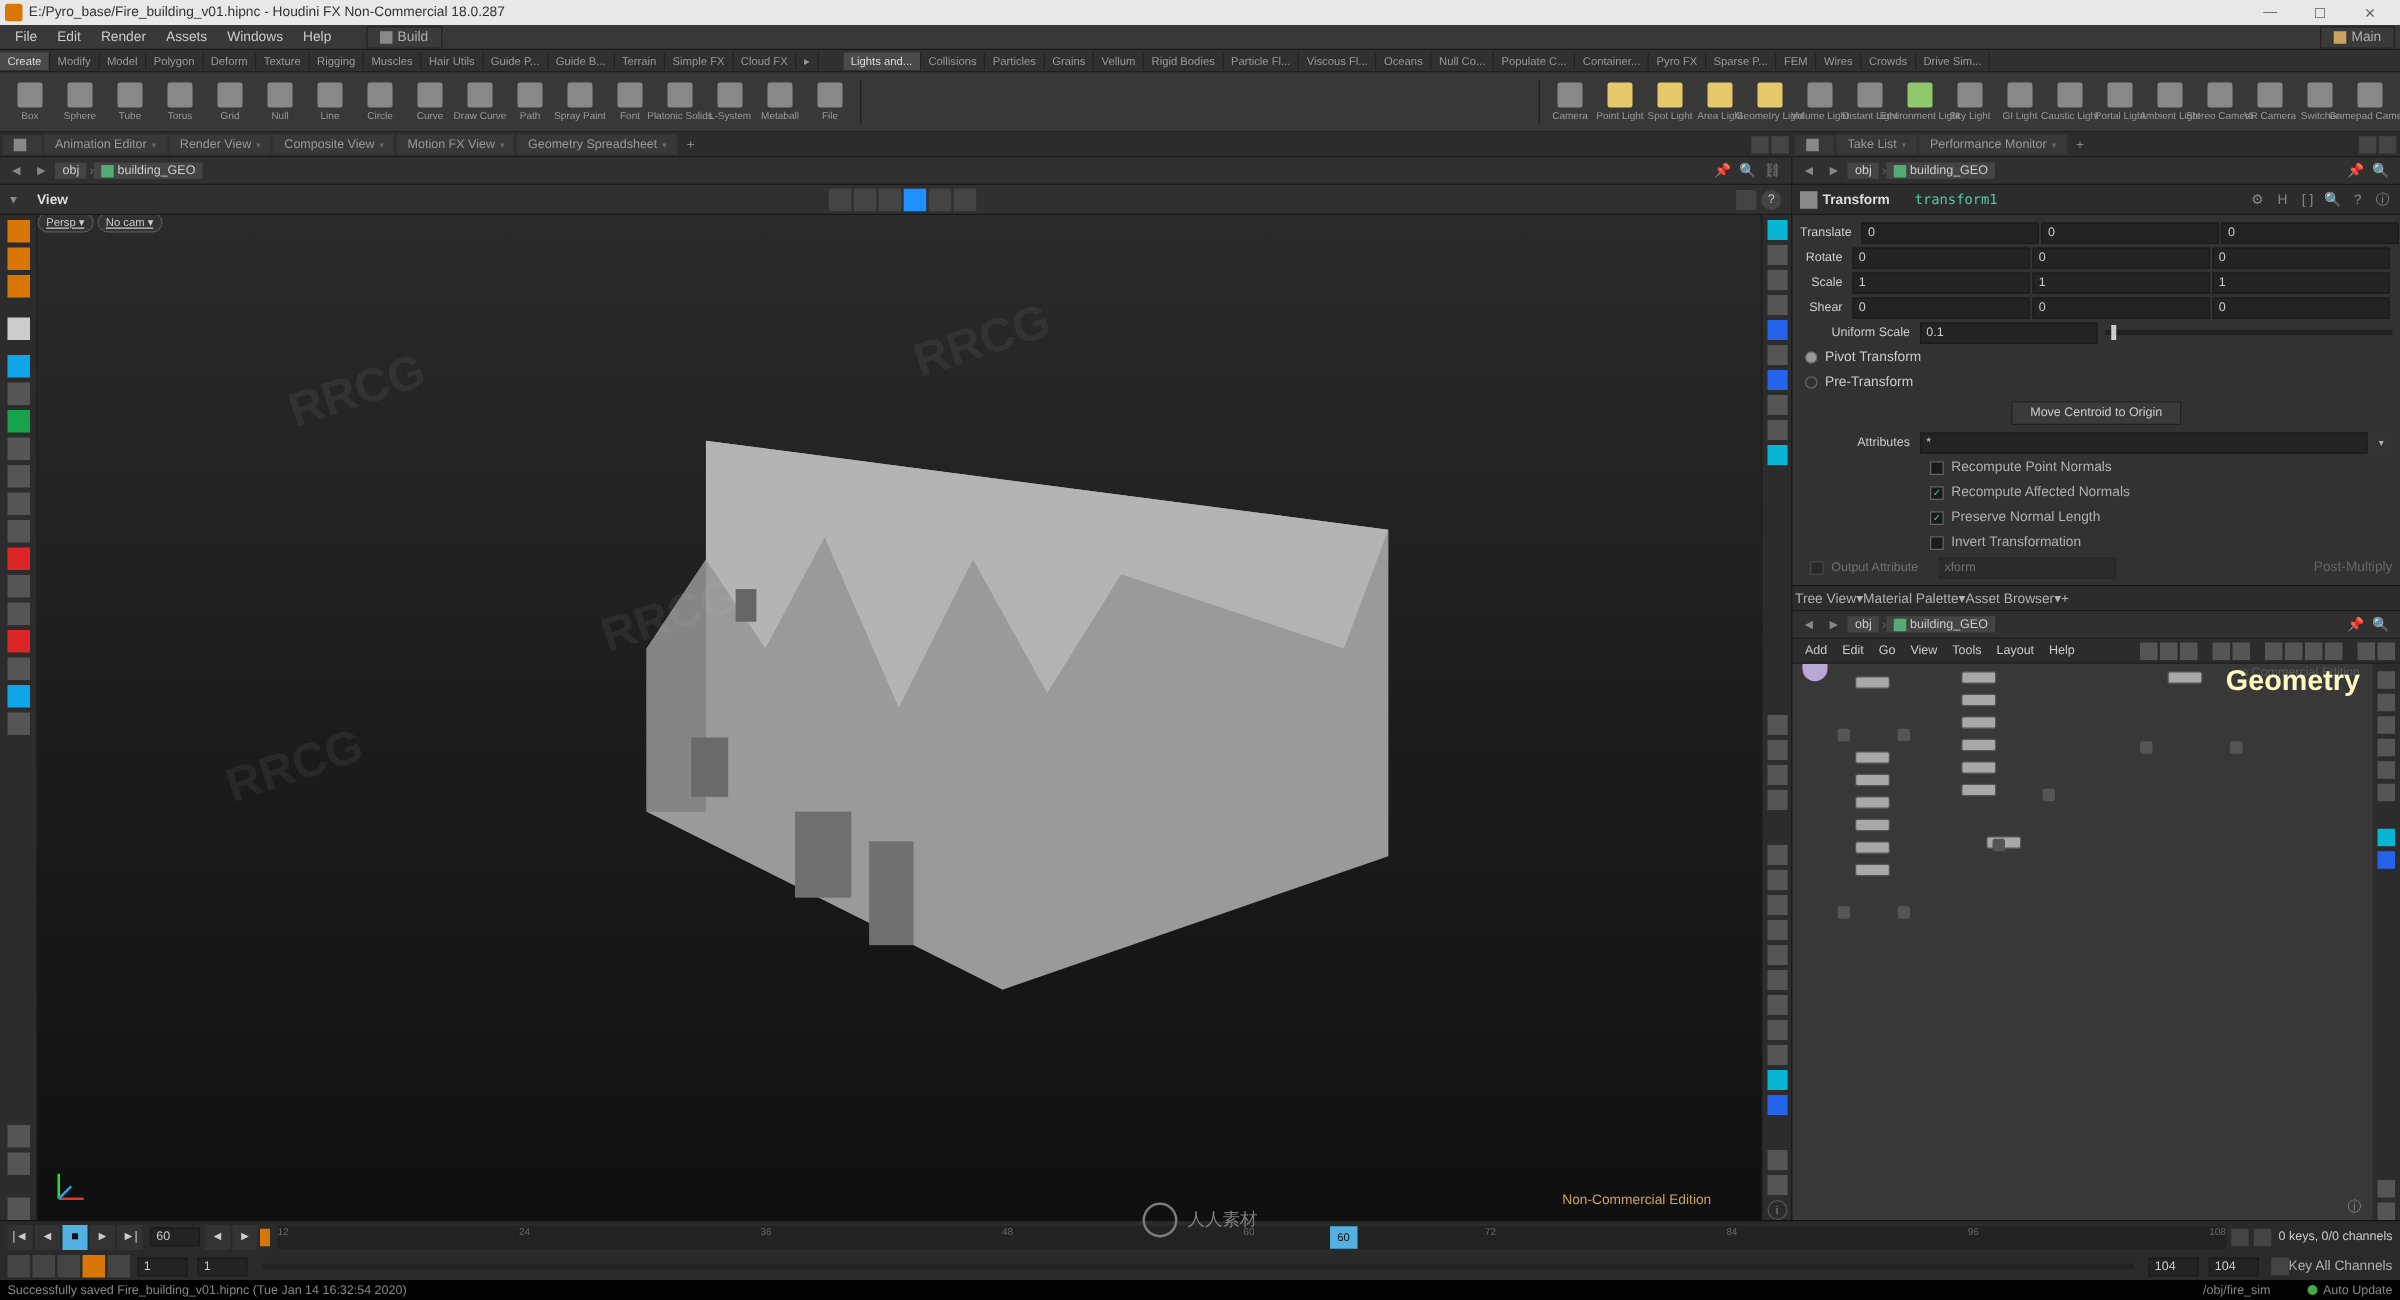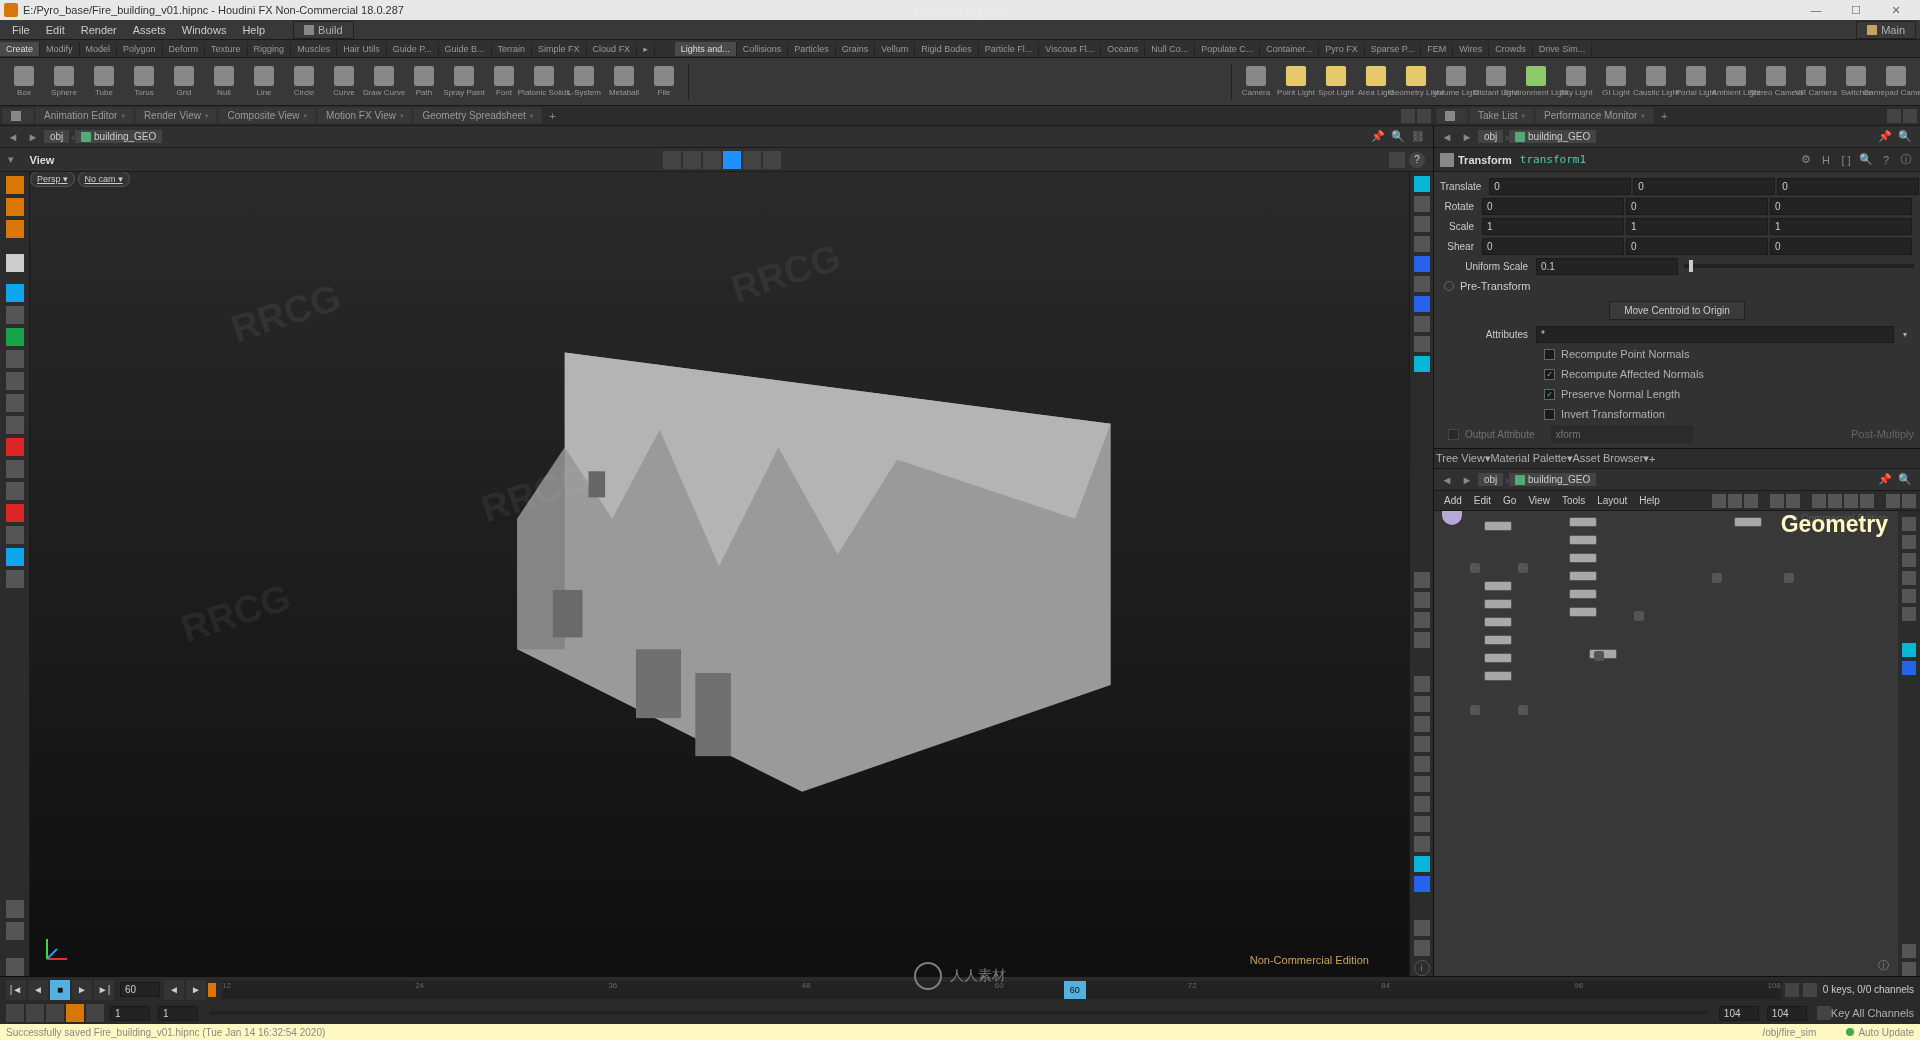--- a/index.html
+++ b/index.html
@@ -77,21 +77,21 @@
 .righttools .rticon.cyan { background:#06b6d4; }
 .righttools .rticon.blue { background:#2563eb; }
 
 
 .right-pane { width:486px; display:flex; flex-direction:column; }
 
 .param-panel { flex:0 0 300px; background:#323232; display:flex; flex-direction:column; border-bottom:1px solid #111; }
 .param-header { height:24px; display:flex; align-items:center; padding:0 6px; background:#2c2c2c; border-bottom:1px solid #1a1a1a; }
 .param-header .nodeicon { width:14px; height:14px; background:#888; margin-right:4px; }
 .param-header .nodelabel { color:#ddd; font-weight:bold; }
-.param-header .nodename { color:#4ec9b0; margin-left:8px; font-family:monospace; }
+.param-header .nodename { color:#4ec9b0; margin-left:20px; font-family:monospace; }
 .param-header .spacer { flex:1; }
 .param-header .hicon { width:16px; height:16px; color:#888; margin-left:4px; cursor:pointer; display:flex; align-items:center; justify-content:center; }
 
 .param-body { flex:1; overflow:hidden; padding:4px 6px; }
 .prow { display:flex; align-items:center; height:20px; margin-bottom:0; }
 .prow .plabel { width:96px; text-align:right; padding-right:8px; color:#ccc; font-size:10px; }
 .prow .pfield { flex:1; background:#232323; border:1px solid #1a1a1a; padding:1px 4px; color:#ccc; font-size:10px; height:17px; margin-right:2px; }
 .prow .pslider { flex:2; height:4px; background:#222; position:relative; margin-left:4px; }
 .prow .pslider .thumb { position:absolute; left:2%; top:-4px; width:4px; height:12px; background:#ccc; }
 .prow .pradio { width:10px; height:10px; border:1px solid #666; border-radius:50%; margin-right:6px; }
@@ -580,20 +580,24 @@
           <input class="pfield" value="0" style="">
         </div>
         <div class="prow">
             <span class="plabel">Uniform Scale</span>
           <input class="pfield" style="flex: 0 0 66px;" value="0.1">
           <div class="pslider">
               <div class="thumb"></div>
             </div>
         </div>
         <div class="prow" style="margin-left:4px">
+            <span class="pradio sel"></span>
+            <span class="plink">Pivot Transform</span>
+          </div>
+        <div class="prow" style="margin-left:4px">
             <span class="pradio"></span>
             <span class="plink">Pre-Transform</span>
           </div>
         <div class="prow" style="justify-content:center;margin:4px 0">
             <button class="pbutton">Move Centroid to Origin</button>
           </div>
         <div class="prow">
             <span class="plabel">Attributes</span>
           <input class="pfield" value="*" style="">
           <span style="width:18px;height:17px;background:#333;display:flex;align-items:center;justify-content:center;font-size:8px">▾</span>
@@ -759,21 +763,21 @@
     <span class="bicon" style="background:#d97706"></span>
     <span class="bicon"></span>
     <input class="bfield" value="1" style="">
     <input class="bfield" value="1" style="">
     <div class="slider"></div>
     <input class="bfield" value="104" style="">
     <input class="bfield" value="104" style="">
     <span style="width:14px;height:14px;background:#444;margin-left:6px"></span>
     <span class="rlabel">Key All Channels</span>
   </div>
-  <div style="height:16px;background:#fef9c3;display:flex;align-items:center;padding:0 6px;font-size:10px;color:#888">
+  <div style="height:16px;background:#000000;display:flex;align-items:center;padding:0 6px;font-size:10px;color:#888">
     <span>Successfully saved Fire_building_v01.hipnc (Tue Jan 14 16:32:54 2020)</span>
     <span style="flex:1"></span>
     <span>/obj/fire_sim</span>
     <span style="margin-left:30px;display:flex;align-items:center">
         <span style="width:8px;height:8px;background:#4a4;border-radius:50%;margin-right:4px"></span>
         <span>Auto Update</span>
       </span>
   </div>
 </div>
 

